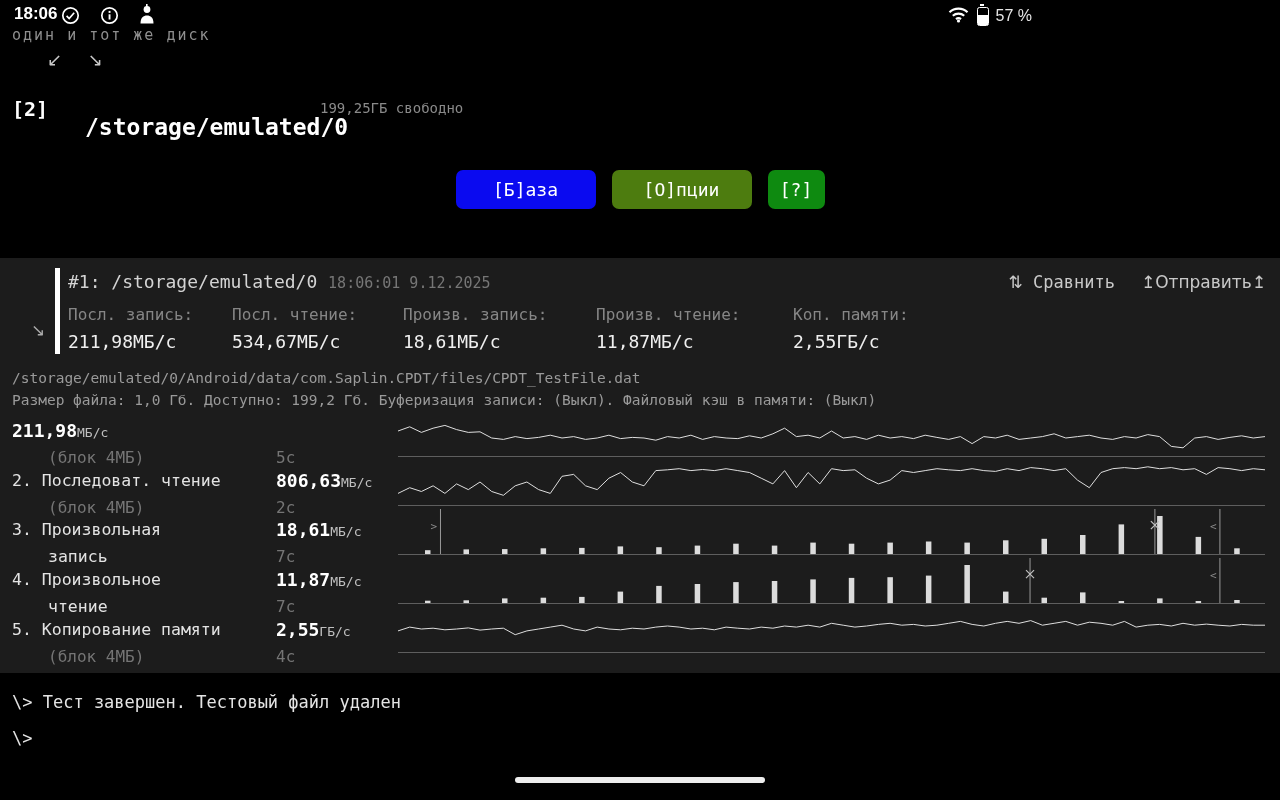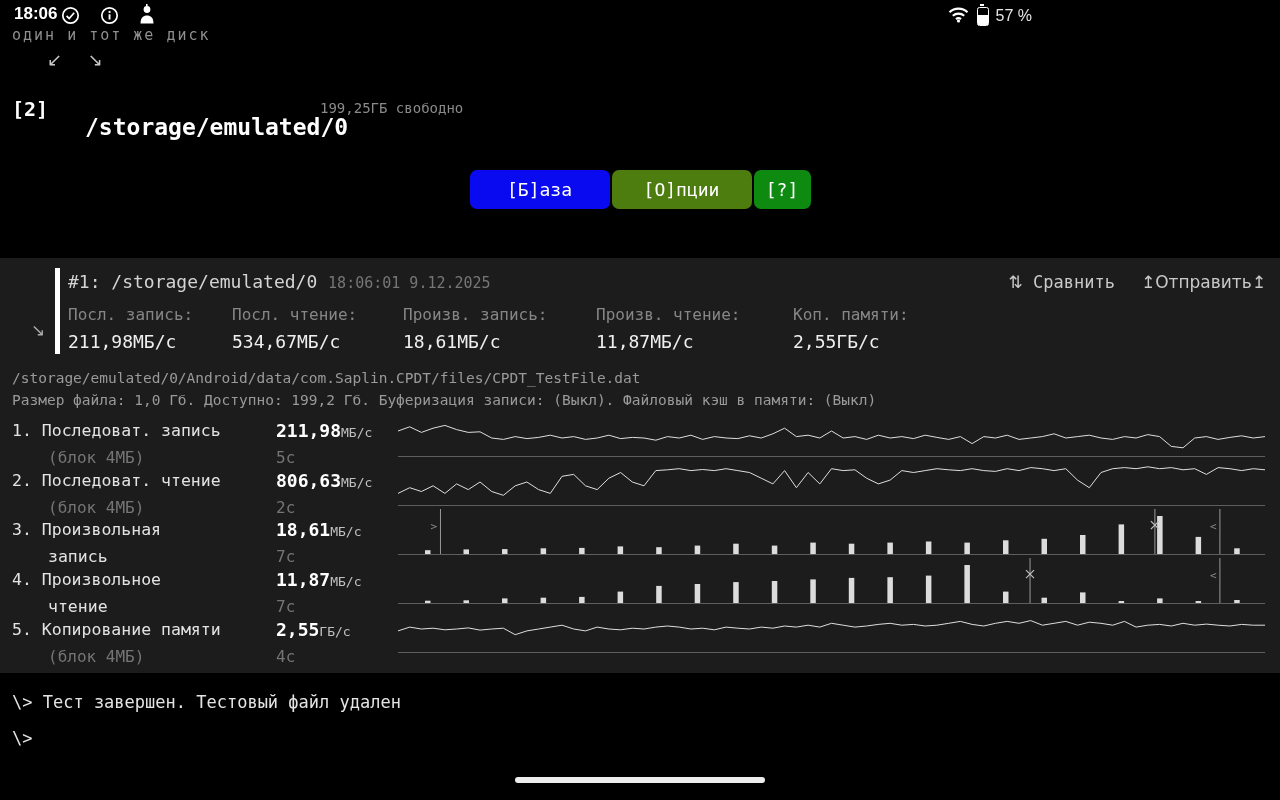--- a/index.html
+++ b/index.html
@@ -21,21 +21,21 @@
   .top-note { left:12px; top:26px; color:#8f8f8f; font-size:15px; letter-spacing:2px; }
   .expand-arrows { left:47px; top:49px; color:#c8c8c8; font-size:18px; letter-spacing:10px;
                    font-family:"DejaVu Sans",sans-serif; }
 
   
   .drv-idx { left:12px; top:97px; color:#fff; font-size:20px; font-weight:bold; }
   .drv-path { left:85px; top:94px; color:#fff; font-size:23px; font-weight:bold;margin-top:20px; }
   .drv-free { left:320px; top:100px; color:#8a8a8a; font-size:14px; }
 
   
-  .btn-row { left:0; top:170px; width:1280px; display:flex; justify-content:center; gap:2px; }
+  .btn-row { left:0; top:170px; width:1280px; display:flex; justify-content:center; gap:16px; }
   .btn { height:39px; display:flex; align-items:center; justify-content:center;
          color:#fff; font-size:18px; border-radius:7px; cursor:pointer;
          font-family:"DejaVu Sans Mono","Liberation Mono",monospace; }
   .btn-blue { width:140px; }
   .btn-green { width:57px; }
 
   
   .panel { left:0; top:258px; width:1280px; height:415px; background:#1c1c1c; }
   .selbar { left:55px; top:10px; width:5px; height:86px; background:#fff; }
   .corner-arrow { left:31px; top:62px; color:#aaa; font-size:17px; font-family:"DejaVu Sans",sans-serif; }
@@ -163,21 +163,20 @@
       <div class="sum-label">Коп. памяти:</div>
       <div class="sum-value">2,55ГБ/с</div>
     </div>
 
     <div class="abs path-line">/storage/emulated/0/Android/data/com.Saplin.CPDT/files/CPDT_TestFile.dat</div>
     <div class="abs info-line">Размер файла: 1,0 Гб. Доступно: 199,2 Гб. Буферизация записи: (Выкл). Файловый кэш в памяти: (Выкл)</div>
 
     <div class="abs tests">
       <div class="t-item">
         <div class="t-l1">
-            <span class="t-name"><span>1.</span> <span>Последоват. запись</span></span>
             <span class="t-val"><span>211,98</span><span class="t-unit">МБ/с</span></span>
           </div>
         <div class="t-l2">
             <span class="t-sub">(блок 4МБ)</span>
             <span class="t-time">5с</span>
           </div>
       </div>
       <div class="t-item">
         <div class="t-l1">
             <span class="t-name"><span>2.</span> <span>Последоват. чтение</span></span>

